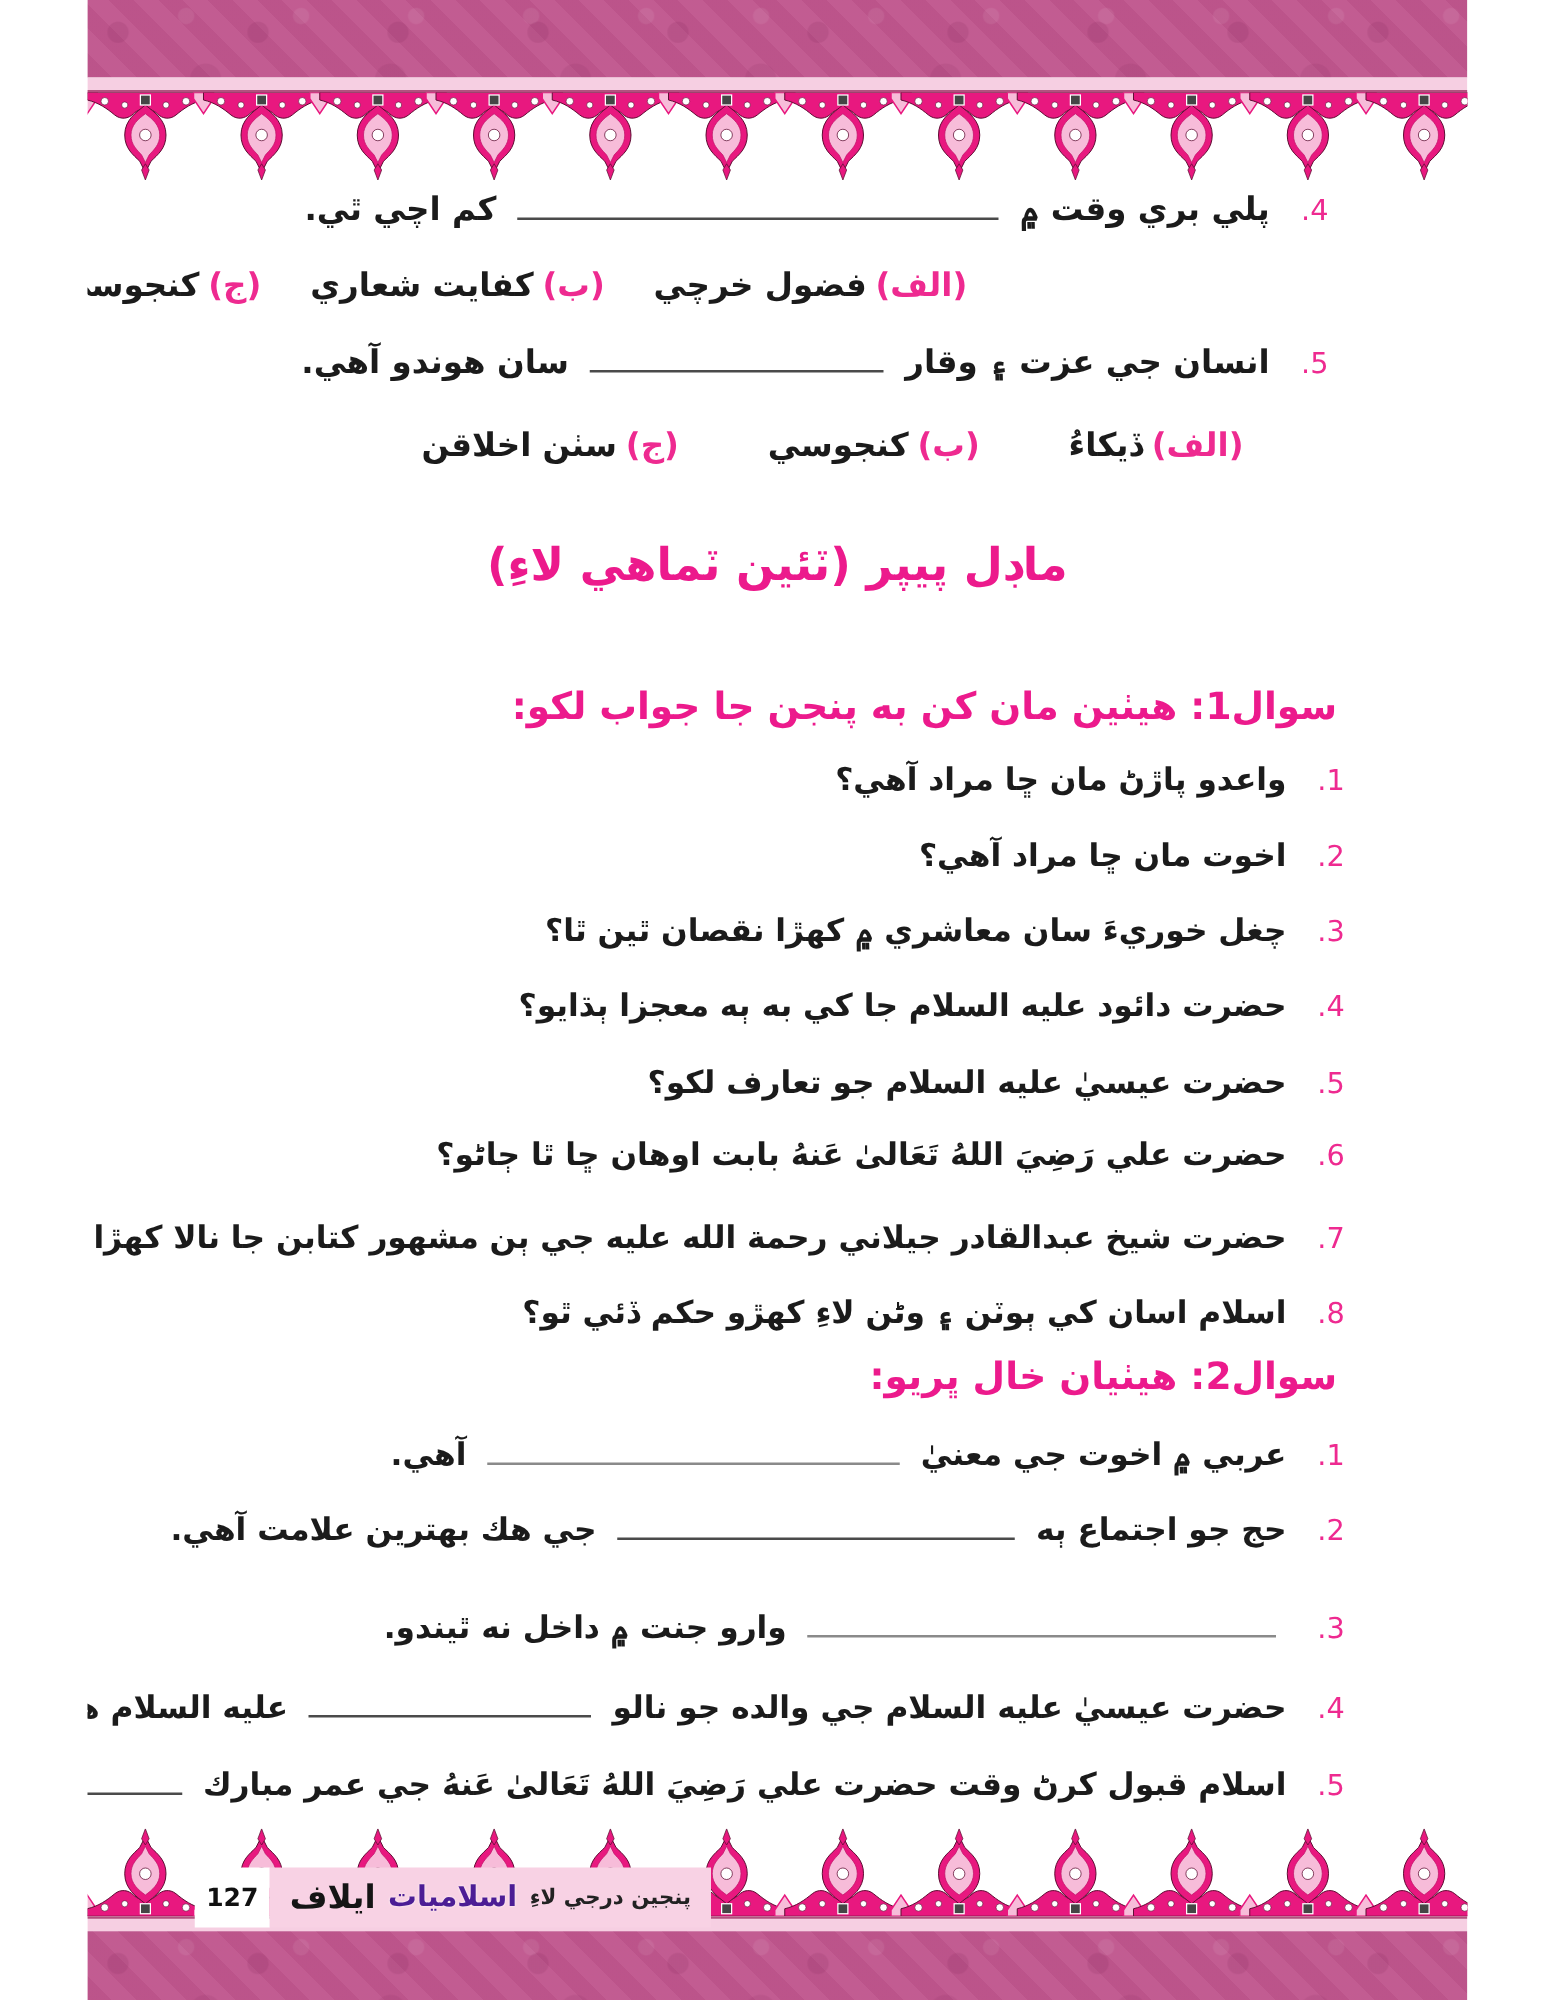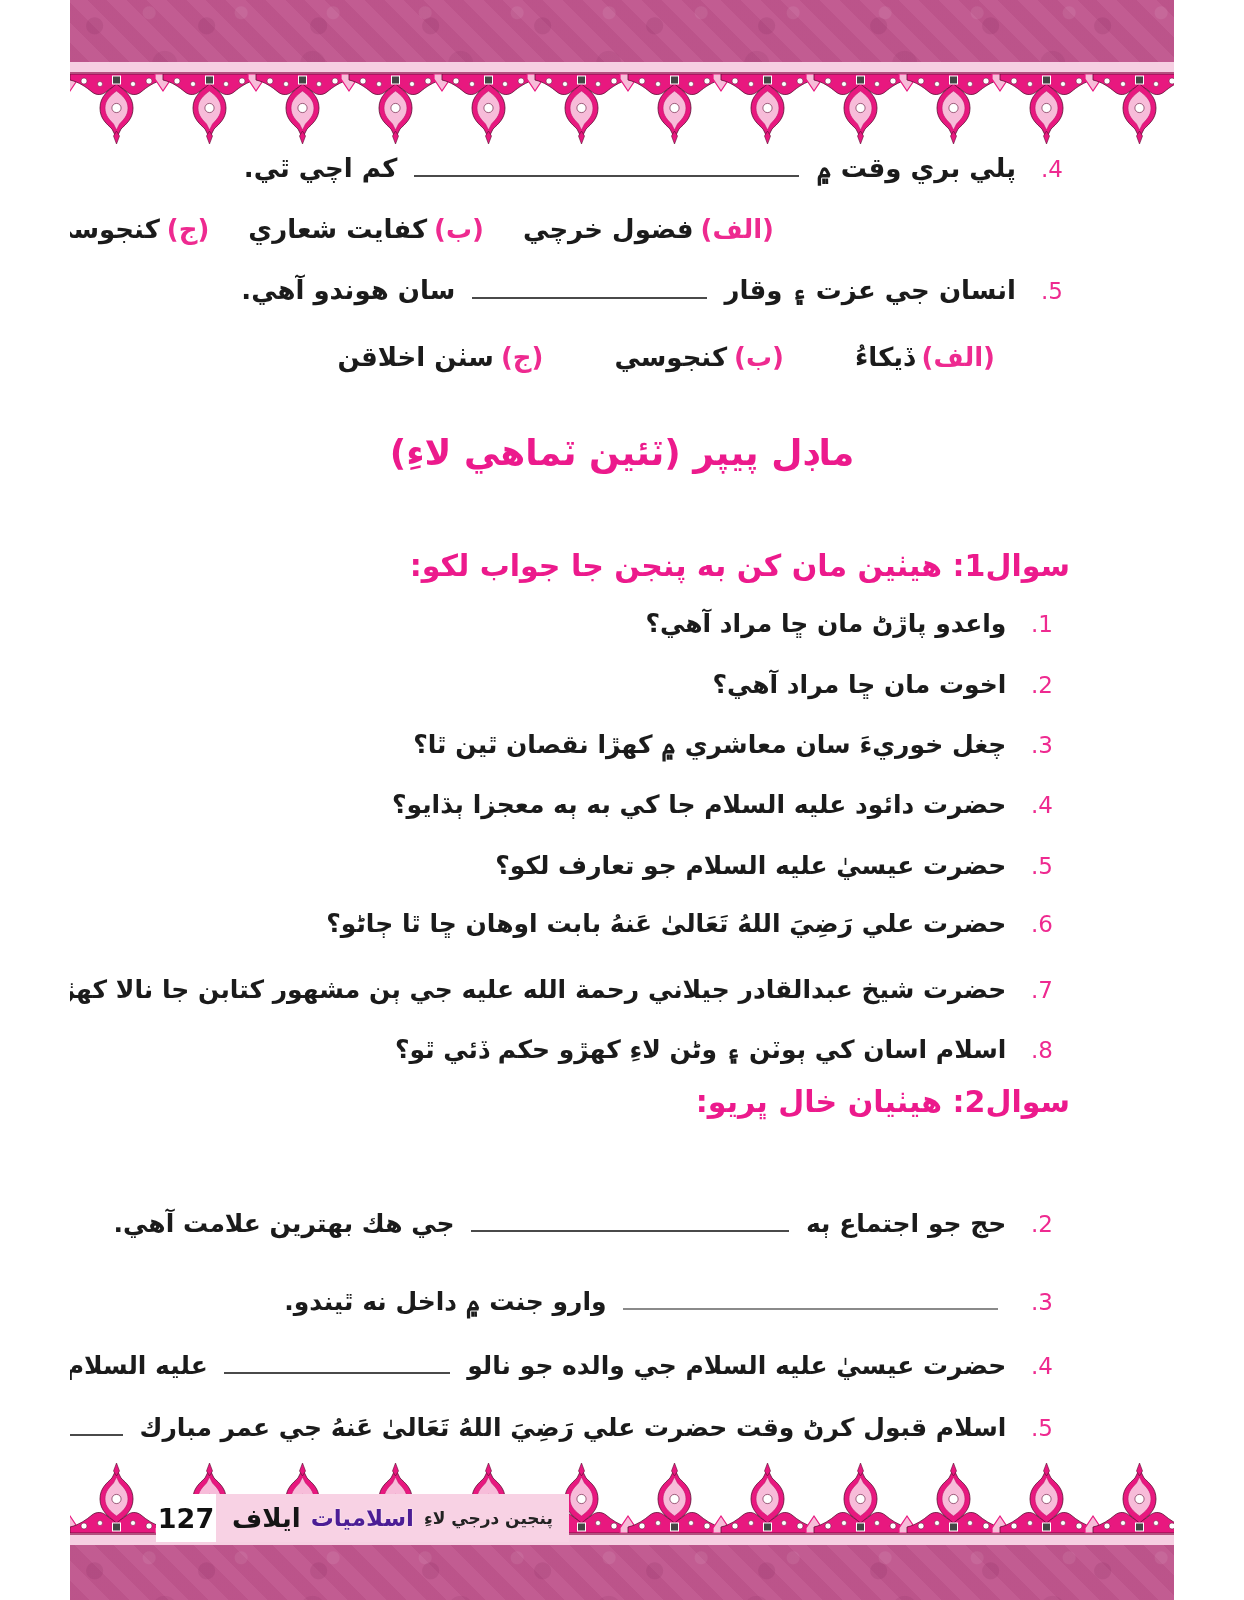--- a/index.html
+++ b/index.html
@@ -43,32 +43,32 @@
     position:absolute;top:432px;left:0;width:100%;text-align:center;
     font-size:36px;font-weight:bold;color:#ec1a8c;letter-spacing:1px;
   }
   .qheading{
     position:absolute;right:104px;font-size:30px;font-weight:bold;
     color:#ec1a8c;white-space:nowrap;
   }
   .qh1{top:548px;}
   .qh2{top:1084px;}
   .qitem{
-    position:absolute;right:121px;font-size:25px;font-weight:bold;
+    position:absolute;right:98px;font-size:25px;font-weight:bold;
     white-space:nowrap;line-height:1.4;
   }
   .fillitem{font-size:25px;}
   
   .footer-label{
     position:absolute;left:86px;top:1494px;height:48px;display:flex;
     direction:ltr;align-items:stretch;z-index:6;
   }
   .pageno{
     background:#ffffff;width:60px;display:flex;align-items:center;
-    justify-content:center;font-weight:bold;font-size:27px;color:#111;
+    justify-content:center;font-weight:bold;font-size:20px;color:#111;
   }
   .brandbox{
     background:#f8d2e4;display:flex;direction:ltr;align-items:center;
     gap:10px;padding:0 16px;font-weight:bold;white-space:nowrap;
   }
   .brand{font-size:26px;color:#151515;}
   .series{font-size:23px;color:#4c1d95;text-shadow:0 0 2px #ffffff;}
   .grade{font-size:17px;color:#222;}
 </style>
 </head>
@@ -183,20 +183,26 @@
     <span class="num">7.</span>
     <span>حضرت شيخ عبدالقادر جيلاني رحمة الله عليه جي ٻن مشهور كتابن جا نالا كهڙا آهن؟</span>
   </div>
   <div class="qitem" style="top:1032px;">
     <span class="num">8.</span>
     <span>اسلام اسان كي ٻوٽن ۽ وڻن لاءِ كهڙو حكم ڏئي ٿو؟</span>
   </div>
 
   <div class="qheading qh2">سوال2: هيٺيان خال ڀريو:</div>
 
+  <div class="qitem fillitem" style="top:1146px;">
+    <span class="num">1.</span>
+    <span>عربي ۾ اخوت جي معنيٰ</span>
+    <span class="blank" style="width:330px;border-bottom-color:#8a8a8a;"></span>
+    <span>آهي.</span>
+  </div>
   <div class="qitem fillitem" style="top:1206px;margin-left:48px;">
     <span class="num">2.</span>
     <span>حج جو اجتماع ٻه</span>
     <span class="blank" style="width:318px;"></span>
     <span>جي هك بهترين علامت آهي.</span>
   </div>
   <div class="qitem fillitem" style="top:1284px;">
     <span class="num">3.</span>
     <span></span>
     <span class="blank" style="width:375px;border-bottom-color:#8a8a8a;"></span>

